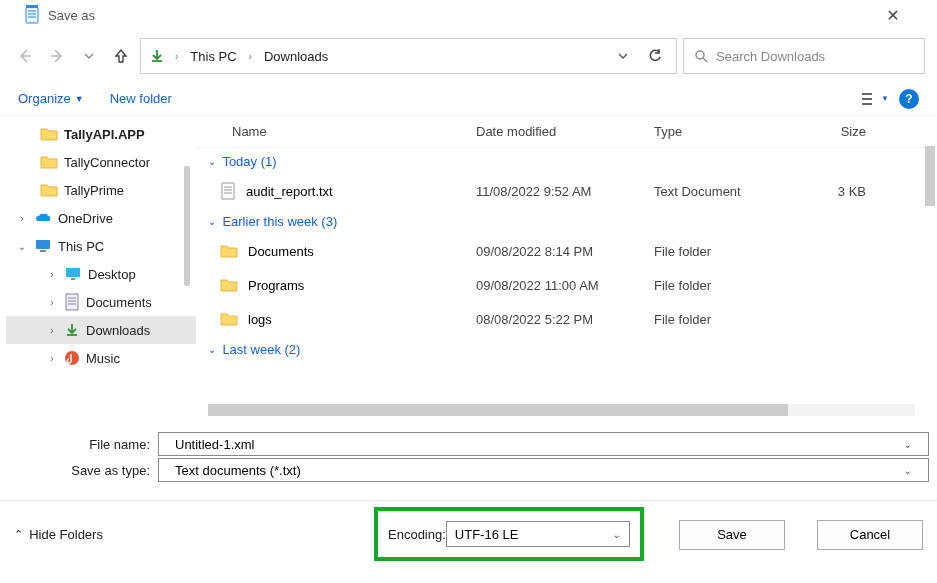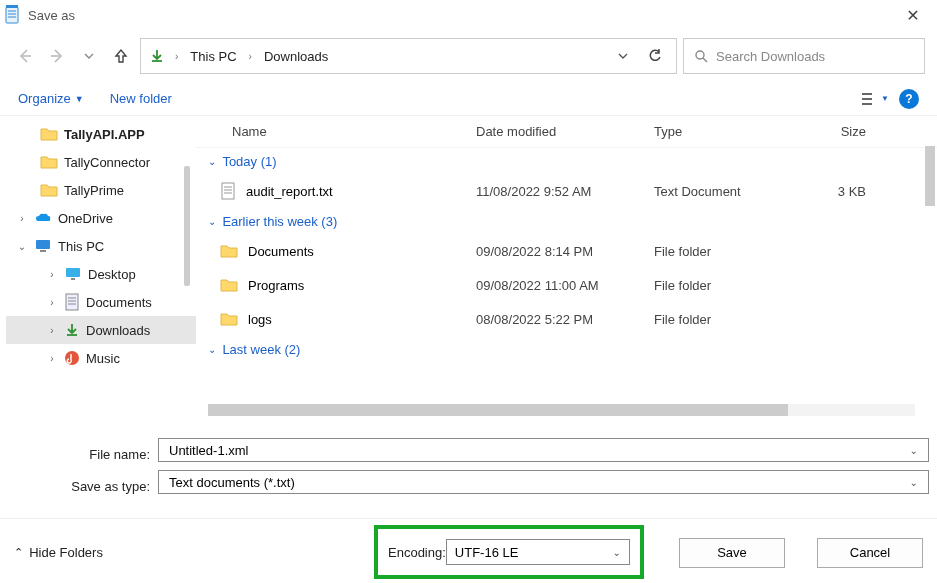--- a/index.html
+++ b/index.html
@@ -1,18 +1,18 @@
 <!DOCTYPE html>
 <html><head>
 <meta charset="utf-8">
 <style>
 * { box-sizing: border-box; margin: 0; padding: 0; font-family: "Segoe UI", Arial, sans-serif; }
 body { width: 937px; height: 583px; background: #fff; font-size: 13px; color: #000; overflow: hidden; position: relative; }
 
-.titlebar { height: 30px; display: flex; align-items: center; padding: 0 4px; justify-content: space-between; }
+.titlebar { height: 30px; display: flex; align-items: center; padding: 0 24px; justify-content: space-between; }
 .titlebar .appicon { width: 16px; height: 20px; margin-right: 8px; }
 .titlebar .title { color: #555; font-size: 13px; }
 .titlebar .close { margin-left: auto; width: 40px; text-align: center; font-size: 16px; color: #444; cursor: default; }
 
 .navrow { height: 52px; display: flex; align-items: center; padding: 4px 12px; gap: 6px; }
 .navbtn { width: 26px; height: 26px; display: flex; align-items: center; justify-content: center; color: #888; }
 .navbtn.enabled { color: #333; }
 .addrbox { flex: 1; height: 36px; border: 1px solid #ccc; display: flex; align-items: center; padding: 0 8px; gap: 6px; }
 .addr-dl { color: #2f7d32; }
 .crumb { color: #222; padding: 0 2px; }
@@ -47,23 +47,23 @@
 .row { display: flex; align-items: center; height: 34px; }
 .row .c-name { width: 280px; padding-left: 24px; display: flex; align-items: center; gap: 10px; }
 .row .c-date { width: 178px; color: #444; }
 .row .c-type { width: 150px; color: #444; }
 .row .c-size { width: 70px; text-align: right; color: #444; padding-right: 8px; }
 .hscroll { position: absolute; left: 12px; right: 22px; bottom: 0; height: 12px; background: #f3f3f3; }
 .hscroll .thumb { height: 12px; background: #ccc; width: 82%; }
 .vscroll { position: absolute; right: 2px; top: 30px; width: 10px; height: 60px; background: #ccc; }
 
 .form { padding: 14px 8px 6px 8px; }
-.formrow { display: flex; align-items: flex-end; margin: 8px 0; }
+.formrow { display: flex; align-items: center; margin: 2px 0; }
 .formrow .lab { width: 150px; text-align: right; padding-right: 8px; color: #222; }
-.formrow .inp { flex: 1; height: 24px; border: 1px solid #888; padding: 0 10px; display: flex; align-items: center; justify-content: space-between; }
+.formrow .inp { flex: 1; height: 24px; border: 1px solid #888; padding: 0 16px; display: flex; align-items: center; justify-content: space-between; }
 .formrow .inp input { border: none; outline: none; width: 100%; font-size: 13px; }
 
 .bottombar { height: 68px; border-top: 1px solid #eee; margin-top: 10px; display: flex; align-items: center; padding: 0 14px; gap: 10px; position: relative; }
 .hide-folders { display: flex; align-items: center; gap: 6px; color: #222; }
 .encwrap { position: absolute; left: 374px; top: 6px; height: 54px; border: 4px solid #17a82a; display: flex; align-items: center; padding: 0 10px; gap: 0; }
 .encwrap .lab { color: #222; }
 .encwrap .sel { height: 26px; width: 184px; border: 1px solid #888; display: flex; align-items: center; justify-content: space-between; padding: 0 8px; }
 .btn { width: 106px; height: 30px; border: 1px solid #aaa; background: #fdfdfd; display: flex; align-items: center; justify-content: center; }
 .btns { margin-left: auto; display: flex; gap: 32px; }
 

